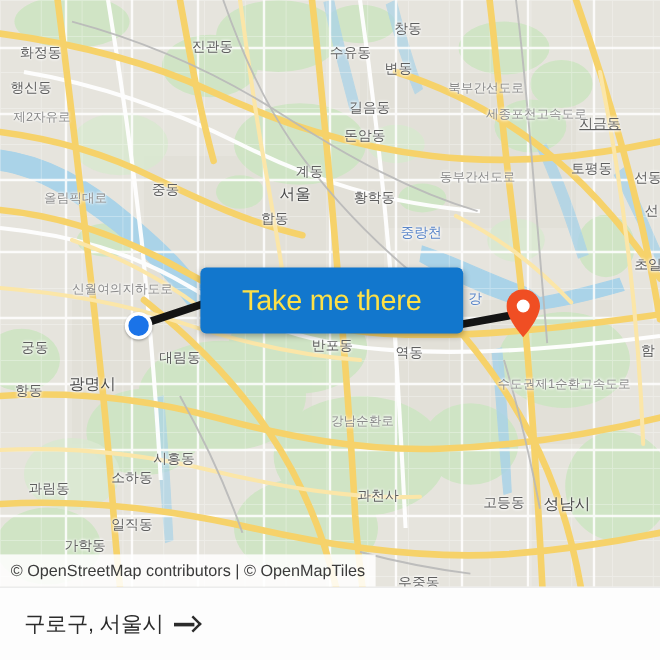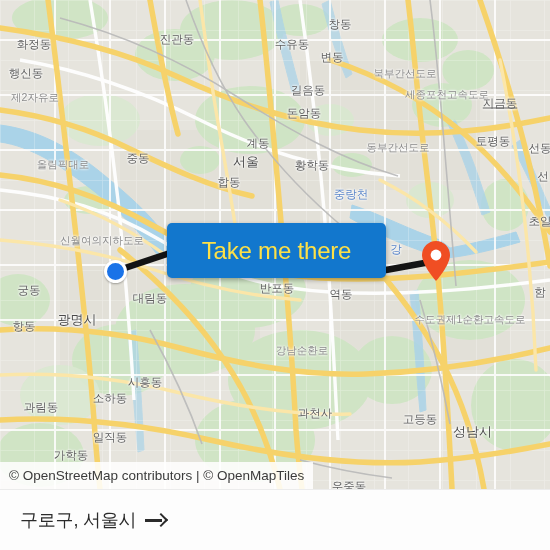--- a/index.html
+++ b/index.html
@@ -223,21 +223,21 @@
         <div class="lbl place" style="left: 341px; top: 294px;">역동</div>
         <div class="lbl place" style="left: 344px; top: 268px;">논현동</div>
         <div class="lbl road" style="left: 302px; top: 351px;">강남순환로</div>
         <div class="lbl place" style="left: 297px; top: 413px; margin-left: 18px;">과천사</div>
         <div class="lbl place" style="left: 110px; top: 398px;">소하동</div>
         <div class="lbl place" style="left: 145px; top: 382px;">시흥동</div>
         <div class="lbl place" style="left: 41px; top: 407px;">과림동</div>
         <div class="lbl place" style="left: 110px; top: 437px;">일직동</div>
         <div class="lbl place" style="left: 71px; top: 455px;">가학동</div>
         <div class="lbl place" style="left: 420px; top: 419px;">고등동</div>
-        <div class="lbl city" style="left: 462px; top: 432px; padding-left: 21px;">성남시</div>
+        <div class="lbl city" style="left: 462px; top: 420px; padding-left: 21px;">성남시</div>
         <div class="lbl road" style="left: 470px; top: 320px;">수도권제1순환고속도로</div>
         <div class="lbl place" style="left: 349px; top: 486px;">우중동</div>
         <div class="lbl place" style="left: 540px; top: 292px;">함</div>
         <div class="lbl place" style="left: 540px; top: 221px;">초일</div>
         <div class="lbl place" style="left: 543px; top: 176px;">선</div>
       </div>
 
     <div class="origin-dot"></div>
 
     <div class="dest-pin">

